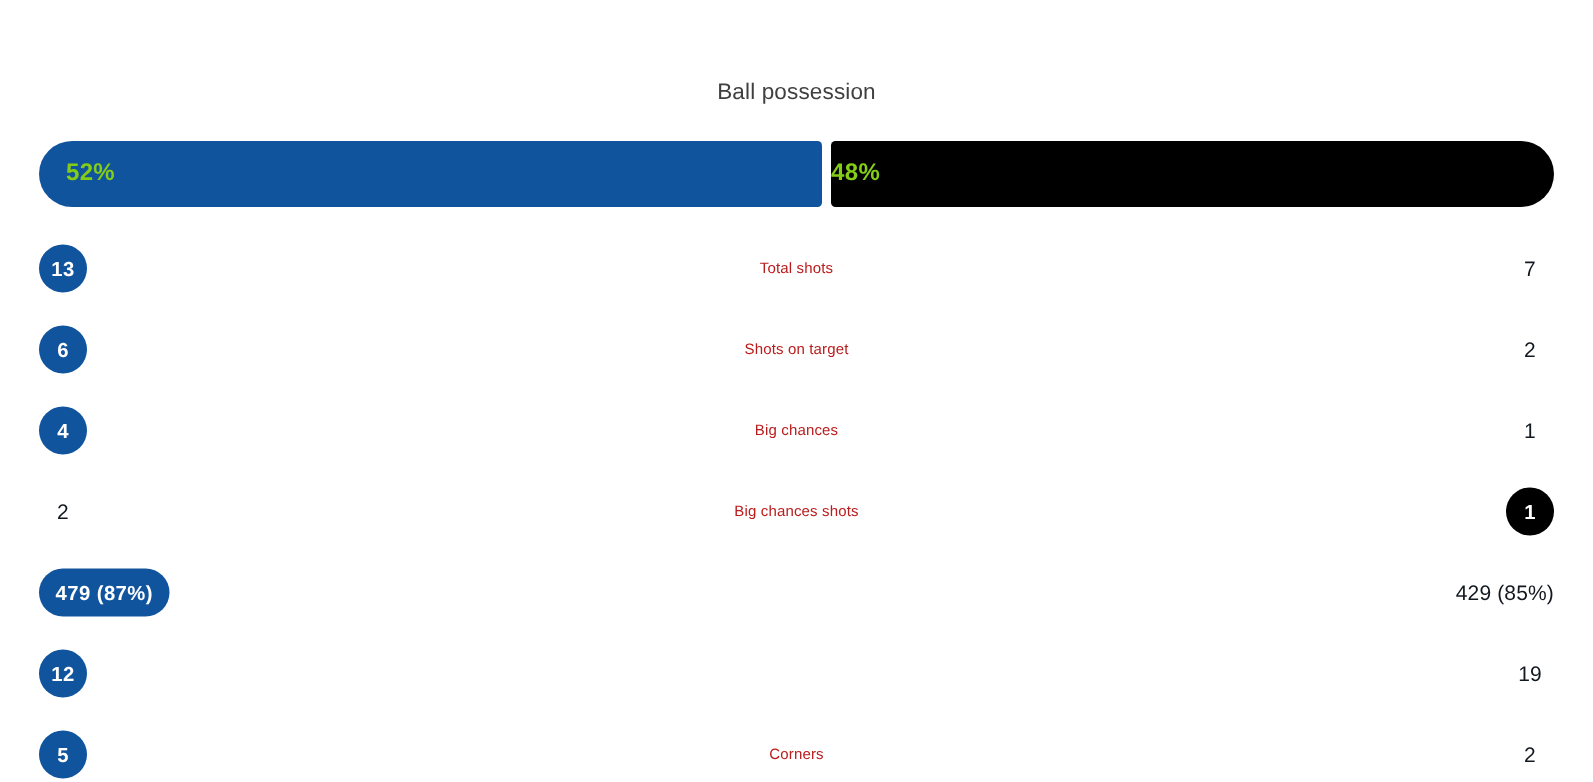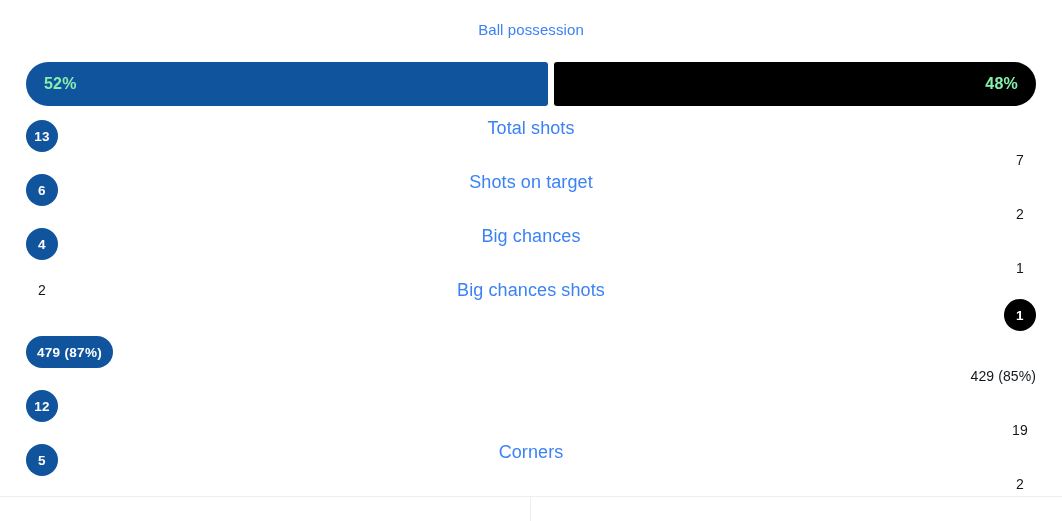--- a/index.html
+++ b/index.html
@@ -22,75 +22,76 @@
     position: relative;
     box-sizing: border-box;
     background: #ffffff;
   }
 
   
   .possession-title {
     text-align: center;
     font-size: 15px;
     line-height: 18px;
-    color: #3b82f6;
+    color: #404040;
     padding-top: 21px;
     letter-spacing: 0.1px;
+    margin-top: 32px;
   }
 
   
   .possession-bar {
     position: absolute;
     left: 26px;
     right: 26px;
     top: 62px;
     height: 44px;
     display: flex;
     align-items: stretch;
   }
   .poss-seg {
     height: 44px;
     display: flex;
     align-items: center;
     box-sizing: border-box;
     font-size: 16px;
     font-weight: bold;
-    color: #86efac;
+    color: #84cc16;
     letter-spacing: 0.2px;
   }
   .poss-home {
     background: #11549e;
     border-radius: 22px 3px 3px 22px;
     justify-content: flex-start;
     padding-left: 18px;
   }
   .poss-gap {
     width: 6px;
     background: #ffffff;
     flex: 0 0 6px;
   }
   .poss-away {
     background: #000000;
     border-radius: 3px 22px 22px 3px;
-    justify-content: flex-end;
+    justify-content: flex-start;
     padding-right: 18px;
   }
 
   
   .rows {
     position: absolute;
     left: 0;
     right: 0;
     top: 120px;
   }
   .stat-row {
     position: relative;
     height: 54px;
     display: flex;
-    flex-direction: column;
+    align-items: center;
   }
   .side {
     width: 290px;
     display: flex;
     align-items: center;
     box-sizing: border-box;
   }
   .side-home {
     padding-left: 26px;
     justify-content: flex-start;
@@ -98,23 +99,23 @@
   .side-away {
     padding-right: 26px;
     justify-content: flex-end;
     margin-left: auto;
   }
   .stat-label {
     position: absolute;
     left: 0;
     right: 0;
     text-align: center;
-    font-size: 18px;
+    font-size: 10px;
     line-height: 17px;
-    color: #3b82f6;
+    color: #b91c1c;
     letter-spacing: 0.1px;
     pointer-events: none;
   }
 
   .val {
     font-size: 14px;
     line-height: 17px;
     color: #12181f;
     letter-spacing: 0.1px;
     display: inline-block;

